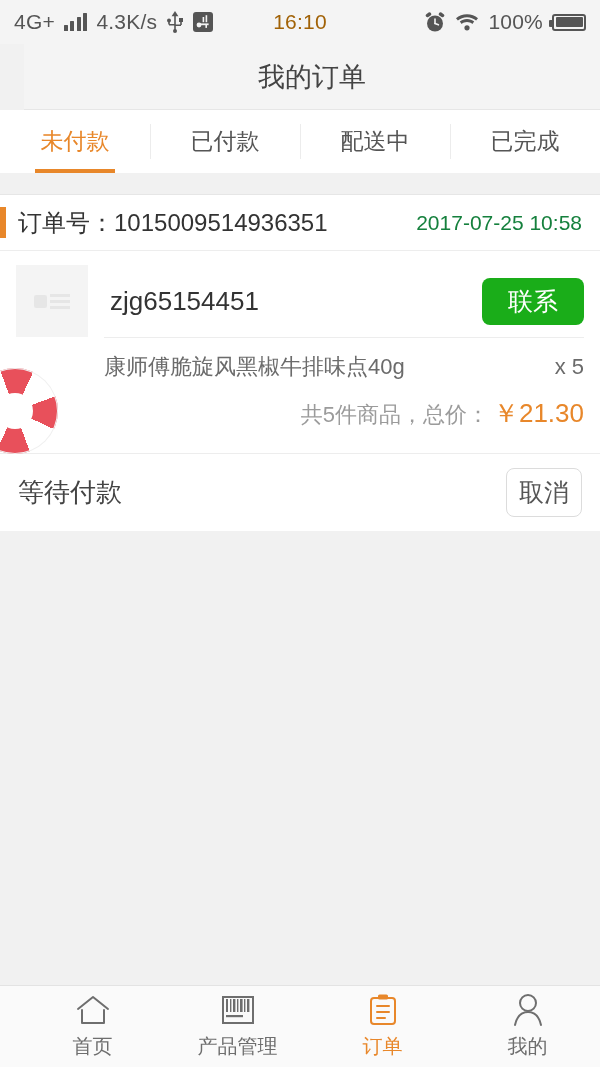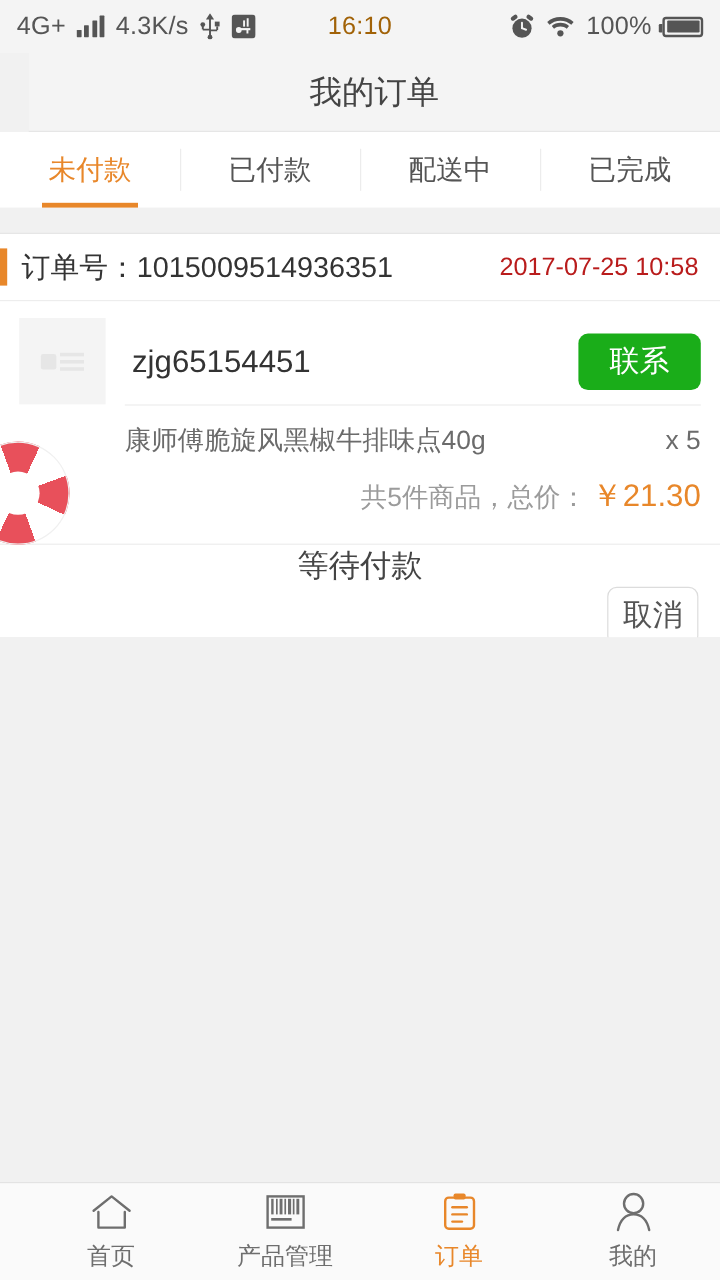--- a/index.html
+++ b/index.html
@@ -62,21 +62,21 @@
   
   .card { background:#fff; }
   .order-head {
     height:56px; display:flex; align-items:center; padding:0 18px;
     position:relative; border-bottom:1px solid #ededed;
   }
   .order-head::before {
     content:""; position:absolute; left:0; top:12px; bottom:12px; width:6px; background:#e8872a;
   }
   .order-no { font-size:24px; color:#333; }
-  .order-date { margin-left:auto; font-size:21px; color:#b91c1c; }
+  .order-date { margin-left:auto; font-size:21px; color:#15803d; }
 
   .seller-row { display:flex; align-items:center; padding:14px 16px 0 16px; }
   .seller-thumb {
     width:72px; height:72px; background:#f4f4f4; flex:0 0 72px;
     display:flex; align-items:center; justify-content:center;
     position:relative;
   }
   .ph-glyph { display:flex; align-items:center; gap:3px; opacity:.55; }
   .ph-glyph .ph-box { width:13px; height:13px; background:#dcdcdc; border-radius:2px; }
   .ph-glyph .ph-lines { display:flex; flex-direction:column; gap:3px; }
@@ -91,21 +91,21 @@
   .prod-inner { border-top:1px solid #ededed; margin-left:88px; }
   .prod-row { display:flex; align-items:center; height:58px; }
   .prod-name { font-size:22px; color:#6b6b6b; }
   .prod-qty { margin-left:auto; font-size:22px; color:#6b6b6b; }
   .total-row { display:flex; justify-content:flex-end; align-items:baseline; padding:0 0 22px 0; }
   .total-label { font-size:22px; color:#9b9b9b; }
   .total-price { font-size:26px; color:#e8872a; margin-left:4px; }
 
   .status-row {
     display:flex; align-items:center; padding:0 18px;
-    height:78px; border-top:1px solid #ededed;flex-direction:column;
+    height:78px; border-top:1px solid #ededed;
   }
   .status-text { font-size:26px; color:#444; }
   .cancel-btn {
     margin-left:auto; background:#fff; color:#555; font-size:25px;
     padding:11px 12px; border:1px solid #dcdcdc; border-radius:8px; line-height:1;
   }
 
   
   .buoy {
     position:absolute; left:-28px; width:86px; height:86px; border-radius:50%;

